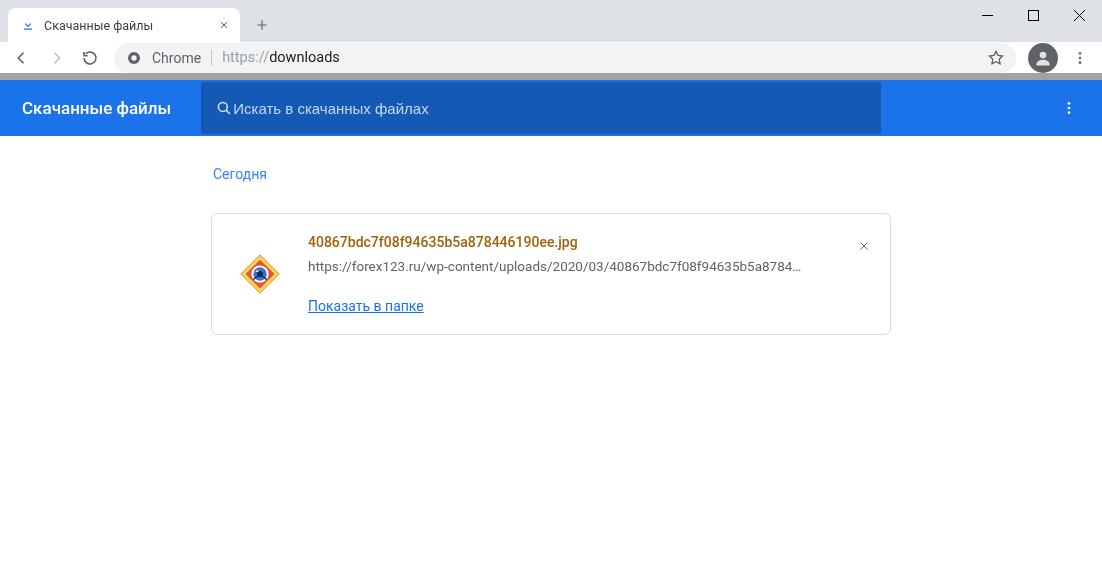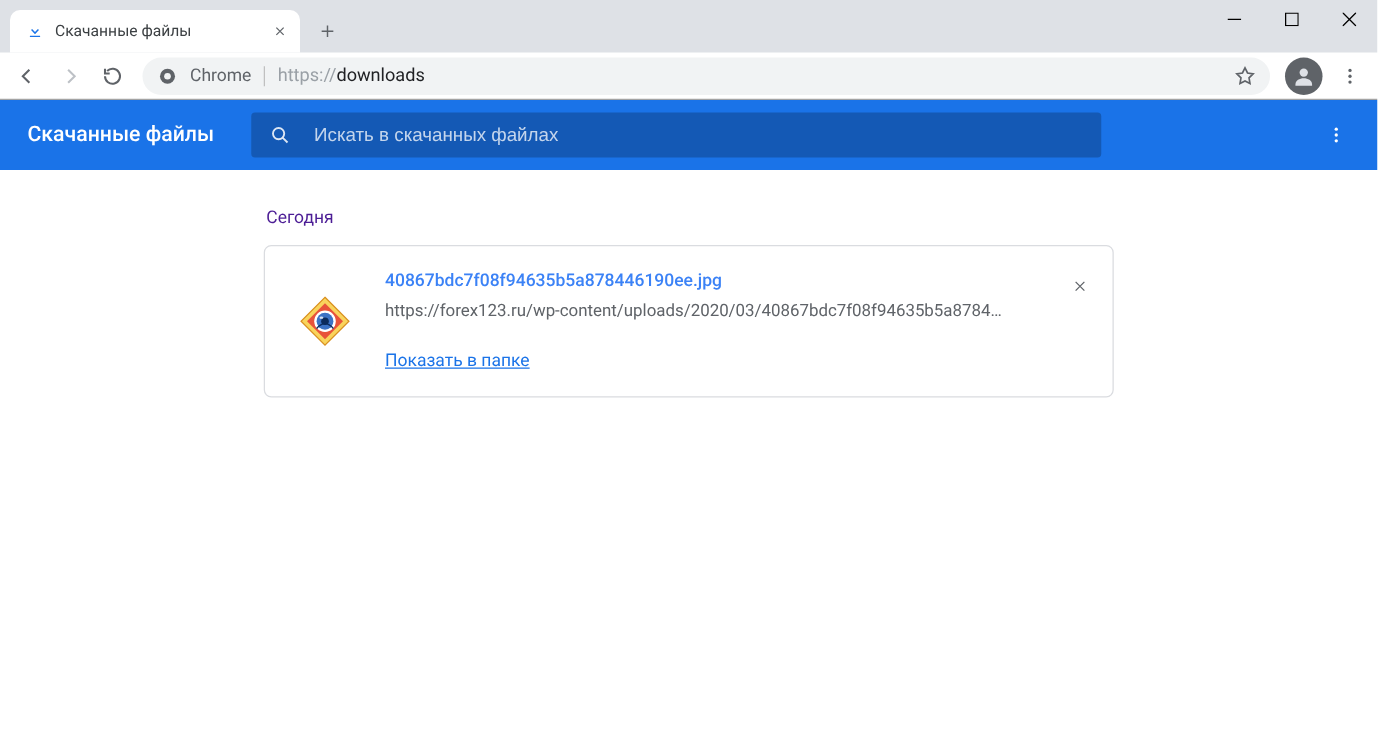--- a/index.html
+++ b/index.html
@@ -48,21 +48,21 @@
   .window-controls .wc {
     width: 46px; height: 30px;
     display: flex; align-items: center; justify-content: center;
     color: #333;
   }
 
   
   .toolbar {
     height: 38px;
     background: #fff;
-    border-bottom: 1px solid #a3a3a3;
+    border-bottom: 7px solid #a3a3a3;
     display: flex;
     align-items: center;
     padding: 0 6px;
     gap: 2px;
   }
   .nav-btn {
     width: 32px; height: 32px; border-radius: 50%;
     display:flex;align-items:center;justify-content:center;
     color:#5f6368;
   }
@@ -96,48 +96,47 @@
     padding: 0 16px 0 22px;
     gap: 30px;
   }
   .page-title {
     color: #fff;
     font-size: 17px;
     font-weight: 500;
   }
   .search-wrap {
     flex: 0 0 680px;
-    height: 36px;
+    height: 52px;
     background: rgba(0,0,0,0.22);
     border-radius: 3px;
     display:flex;
     align-items:center;
     padding: 0 14px;
-    gap: 18px;
   }
   .search-wrap .sicon { color: rgba(255,255,255,0.85); }
   .search-wrap input {
     background: transparent; border: none; outline: none;
     color: #fff; font-size: 15px; width: 100%;
   }
   .search-wrap input::placeholder { color: rgba(255,255,255,0.75); }
   .header-more { margin-left: auto; color:#fff; width:34px;height:34px;display:flex;align-items:center;justify-content:center;}
 
   
   .content {
     padding: 24px 0 0 0;
     display: flex;
     flex-direction: column;
     align-items: center;
   }
   .content-inner { width: 680px; }
   .date-label {
-    color: #4c1d95;
+    color: #3b82f6;
     font-size: 14px;
-    margin: 6px 0 14px 2px;
+    margin: 6px 0 31px 2px;
   }
   .card {
     background: #fff;
     border: 1px solid #dadce0;
     border-radius: 6px;
     display: flex;
     padding: 0;
     min-height: 120px;
   }
   .thumb-col {
@@ -150,21 +149,21 @@
   .thumb {
     width: 48px; height: 48px;
     display:flex;align-items:center;justify-content:center;
   }
   .card-body {
     flex: 1;
     padding: 20px 12px 20px 0;
     position: relative;
   }
   .file-name {
-    color: #3b82f6;
+    color: #a16207;
     font-size: 14px;
     font-weight: 500;
     margin-bottom: 8px;
     cursor: pointer;
   }
   .file-url {
     color: #5f6368;
     font-size: 13.5px;
     white-space: nowrap;
     overflow: hidden;

